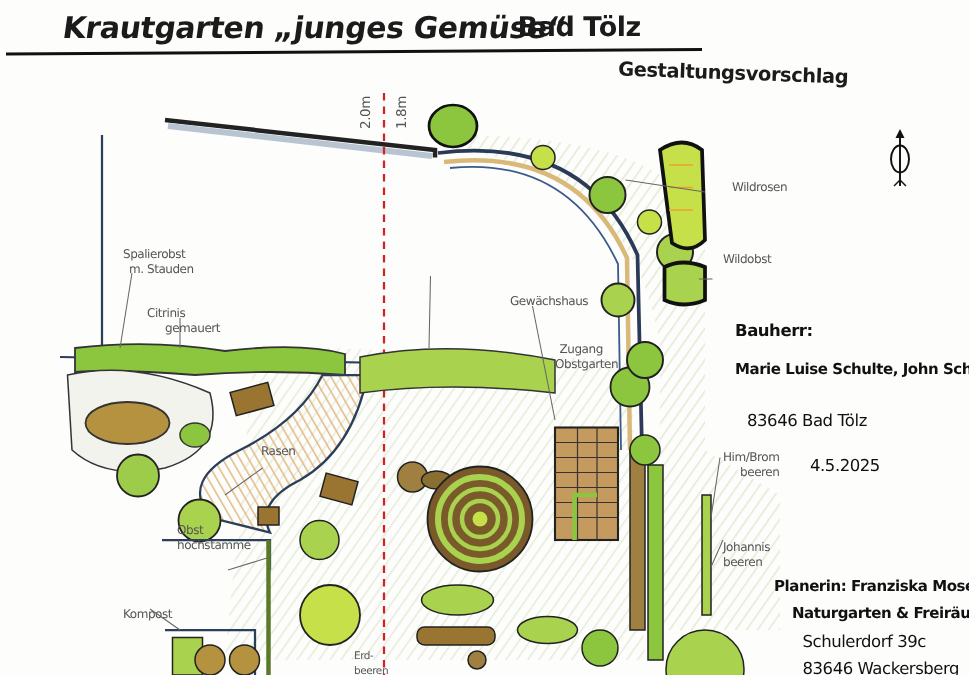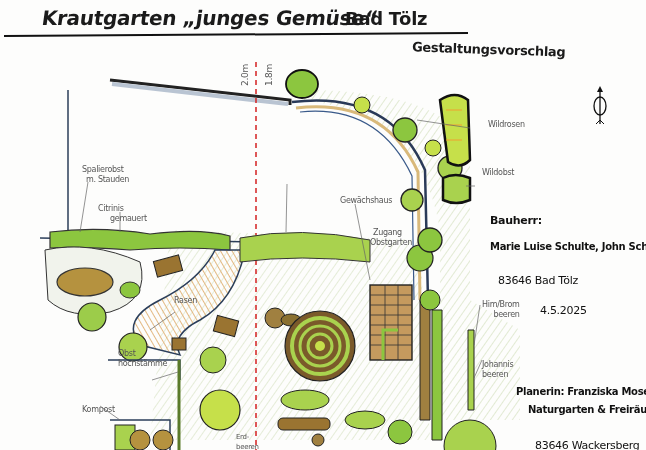--- a/index.html
+++ b/index.html
@@ -189,14 +189,15 @@
       <div>beeren</div>
   </div>
 
   <div class="hand info bold" style="left:490px; top:212px;">Bauherr:</div>
   <div class="hand info bold" style="left:490px; top:238px; font-size:10px;">Marie Luise Schulte, John Schulte</div>
   <div class="hand info" style="left:498px; top:272px;">83646 Bad Tölz</div>
   <div class="hand info" style="left:540px; top:302px;">4.5.2025</div>
 
   <div class="hand planner" style="left:516px; top:384px;">Planerin: Franziska Moser</div>
   <div class="hand planner" style="left:528px; top:402px;">Naturgarten &amp; Freiräume</div>
+  <div class="hand planner" style="left:535px; top:420px; font-weight:normal; font-size:11px;">Schulerdorf 39c</div>
   <div class="hand planner" style="left:535px; top:438px; font-weight:normal; font-size:11px;">83646 Wackersberg</div>
 </div>
 
 </body></html>

